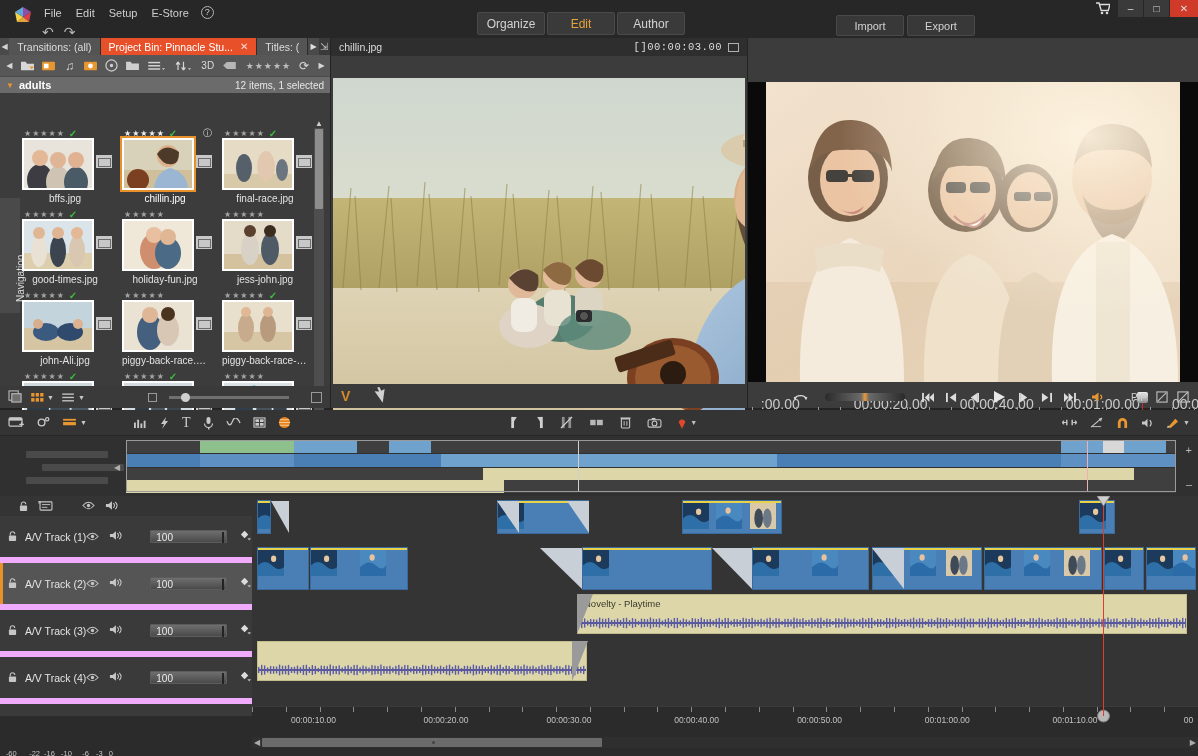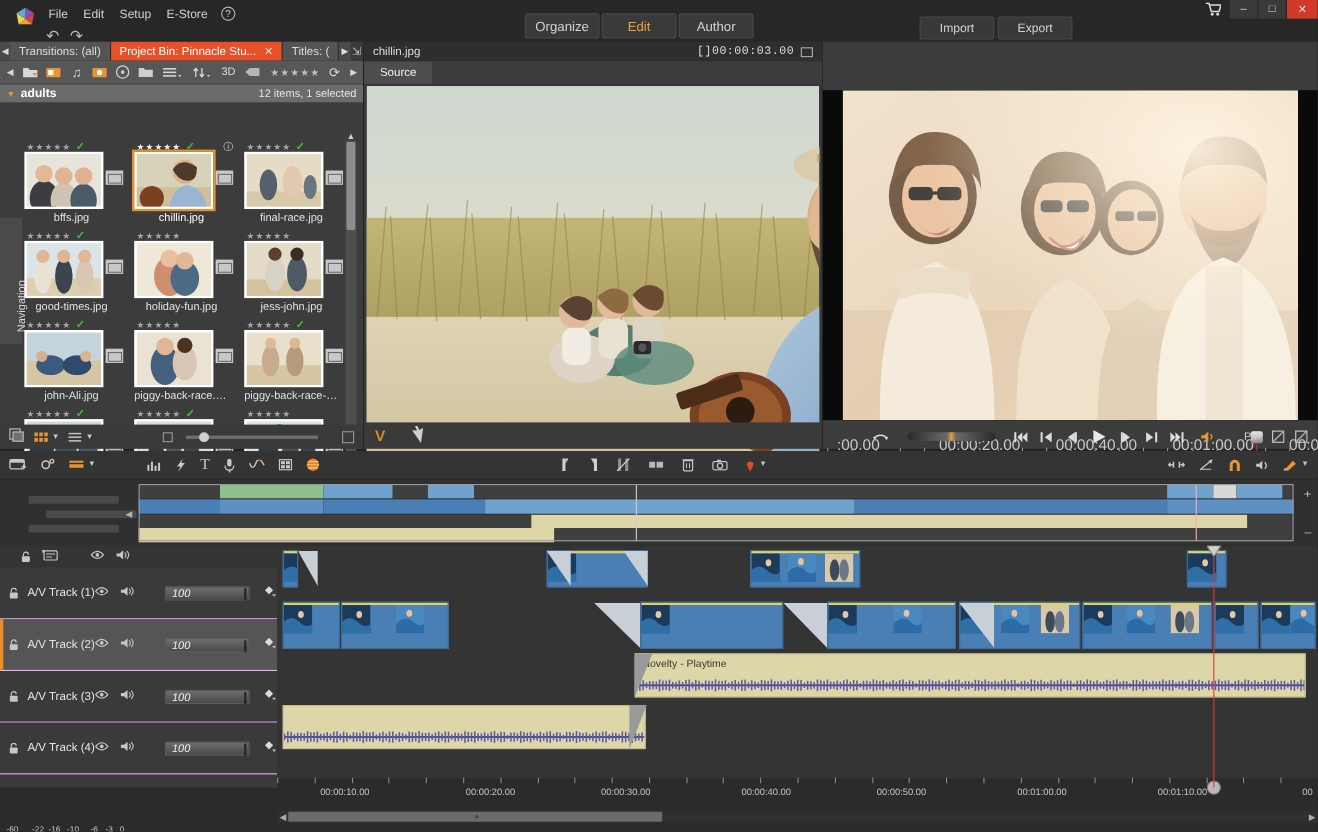--- a/index.html
+++ b/index.html
@@ -131,28 +131,28 @@
   .ovbar{position:absolute;height:7px;background:#4a4a4a;border-radius:1px;}
   .ovcollapse{position:absolute;left:114px;top:24px;width:8px;height:14px;color:#b0b0b0;font-size:8px;display:flex;align-items:center;}
   .ovtracks{position:absolute;left:126px;top:4px;width:1050px;height:52px;}
   .ovrow{position:absolute;left:0;height:13px;}
   .ovseg{position:absolute;height:100%;}
   .ovcursor{position:absolute;top:0;width:1px;height:52px;background:#cfcfcf;}
   .ovplus{position:absolute;right:6px;color:#b9b9b9;font-size:11px;cursor:pointer;}
 
   .trackhead{position:absolute;left:0;top:86px;width:252px;height:220px;background:#3a3a3a;}
   .thtop{height:20px;background:#343434;display:flex;align-items:center;padding:0 8px;gap:0;}
-  .trow{position:relative;height:47px;border-bottom:1px solid #f0abfc;background:#3a3a3a;display:flex;align-items:center;}
+  .trow{position:relative;height:47px;border-bottom:6px solid #f0abfc;background:#3a3a3a;display:flex;align-items:center;text-align:center;}
   .trow.sel{background:#555555;}
   .trow .lockcell{width:30px;display:flex;align-items:center;justify-content:center;color:#c6c6c6;font-size:11px;}
   .trow .nm{width:74px;font-size:10.5px;color:#e4e4e4;}
   .eye{color:#c6c6c6;font-size:11px;margin-right:10px;cursor:pointer;}
   .spk{color:#c6c6c6;font-size:11px;cursor:pointer;}
   .volbar{position:relative;width:92px;height:13px;margin-left:28px;
-    background:linear-gradient(#6f6f6f,#4a4a4a);border:1px solid #5c5c5c;border-radius:1px;font-style:italic;}
+    background:linear-gradient(#6f6f6f,#4a4a4a);border:1px solid #5c5c5c;border-radius:1px;}
   .volbar .v{position:absolute;left:5px;top:0px;font-size:10px;color:#ededed;line-height:13px;}
   .volbar .h{position:absolute;right:2px;top:1px;width:2px;height:11px;background:#232323;}
   .diamond{margin-left:12px;color:#dcdcdc;font-size:11px;cursor:pointer;}
   .selstripe{position:absolute;left:0;top:0;width:3px;height:100%;background:#e8902a;}
 
   .tracksarea{position:absolute;left:252px;top:86px;width:946px;height:220px;background:#343434;overflow:hidden;}
   .clip{position:absolute;top:2px;background:#4a7fb5;border:1px solid #3b6b9c;overflow:hidden;}
   .clip .topline{position:absolute;left:0;top:0;width:100%;height:2px;background:#e8d24a;}
   .clip .thumbstrip{position:absolute;left:0;top:2px;height:26px;width:100%;display:flex;overflow:hidden;}
   .clip .lbl{position:absolute;left:6px;top:6px;font-size:9.5px;color:#fff;white-space:nowrap;}
@@ -632,24 +632,20 @@
     </div>
   </div>
 
   <div class="srcpanel">
     <div class="plhead">
       <span class="nm">chillin.jpg</span>
       <div class="tcgroup">
         <span class="tc">[]00:00:03.00</span>
         <span class="expandicon"></span>
       </div>
-    </div>
-    <div class="pltab">
-      <div class="pltabitem">Source</div>
-      <div class="pltabrest"></div>
     </div>
 
     <div class="videoarea">
       <svg class="imgc" viewBox="0 0 412 348" preserveAspectRatio="xMidYMid slice">
         <defs>
           <linearGradient id="sky1" x1="0" y1="0" x2="0" y2="1">
             <stop offset="0%" stop-color="#cfd7cf"></stop>
               <stop offset="55%" stop-color="#dfe0cd"></stop>
               <stop offset="100%" stop-color="#e6dcc0"></stop>
           </linearGradient>

